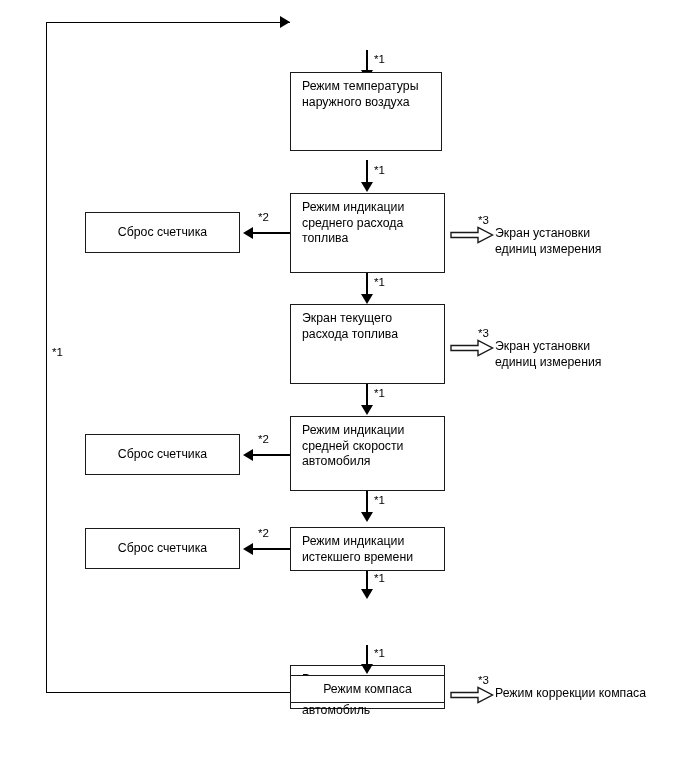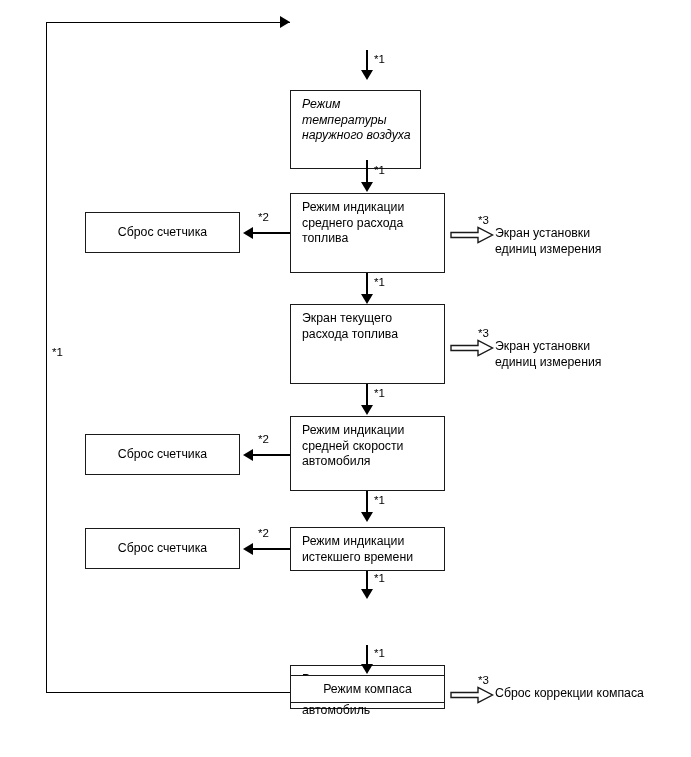--- a/index.html
+++ b/index.html
@@ -115,21 +115,21 @@
 
   <div class="loop-box" style="left:46px; top:22px; width:244px; height:671px;"></div>
   <div class="arrow-right" style="left:280px; top:16px;"></div>
   <div class="note" style="left:52px; top:346px;">*1</div>
 
 
   <div class="vline" style="left:366px; top:50px; height:22px;"></div>
   <div class="arrow-down" style="left:361px; top:70px;"></div>
   <div class="note" style="left:374px; top:53px;">*1</div>
 
-  <div class="node left-text" style="left:290px; top:90px; width:131px; height:79px;font-style:italic;">
+  <div class="node left-text" style="left:290px; top:72px; width:152px; height:79px;">
     <span class="label">Режим температуры
 наружного воздуха</span>
   </div>
 
   <div class="vline" style="left:366px; top:160px; height:24px;"></div>
   <div class="arrow-down" style="left:361px; top:182px;"></div>
   <div class="note" style="left:374px; top:164px;">*1</div>
 
   <div class="node left-text" style="left:290px; top:193px; width:155px; height:80px;">
     <span class="label">Режим индикации
@@ -218,15 +218,15 @@
   <div class="note" style="left:374px; top:647px;">*1</div>
 
   <div class="node top-center" style="left:290px; top:675px; width:155px; height:28px;">
     <span class="label">Режим компаса</span>
   </div>
 
   <div class="note" style="left:478px; top:674px;">*3</div>
   <svg class="hollow-arrow" width="44" height="18" viewBox="0 0 44 18" style="left:450px; top:686px;">
     <path d="M1 6.5 L28 6.5 L28 1.5 L42.5 9 L28 16.5 L28 11.5 L1 11.5 Z" fill="#ffffff" stroke="#1a1a1a" stroke-width="1.4" stroke-linejoin="miter"></path>
   </svg>
-  <div class="ext-label" style="left:495px; top:686px;">Сброс коррекции компаса</div>
+  <div class="ext-label" style="left:495px; top:686px;">Режим коррекции компаса</div>
 
 </div>
 
 </body></html>

